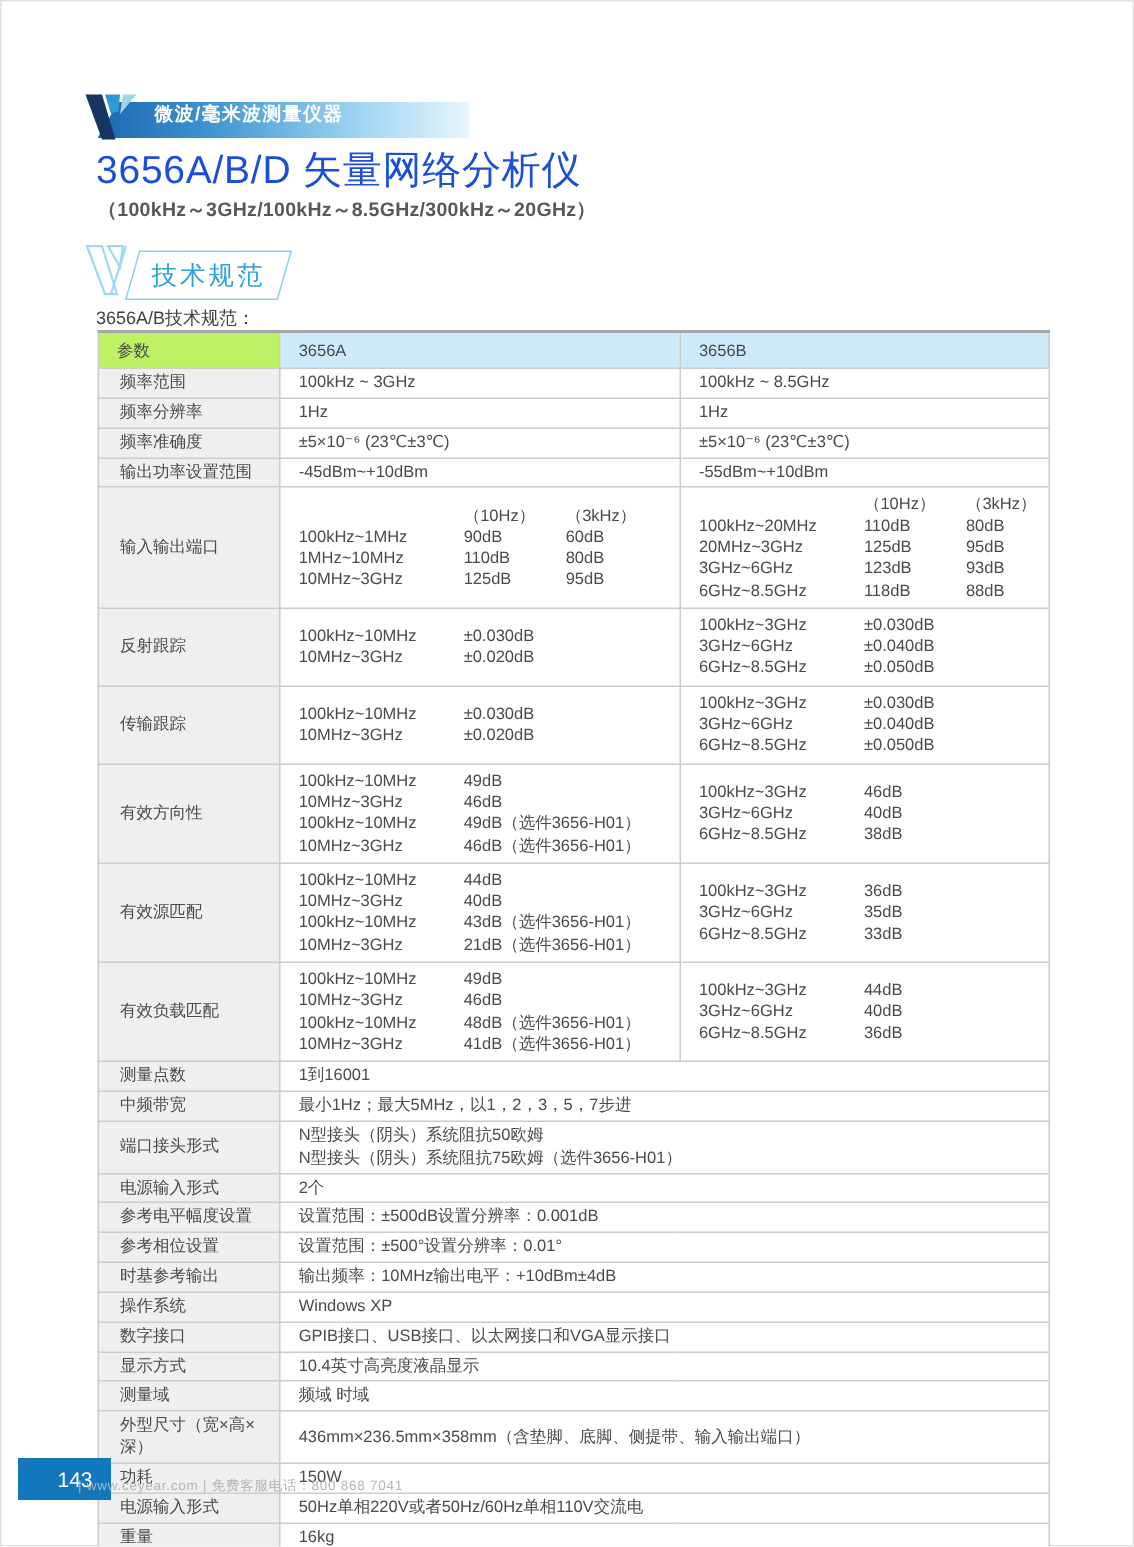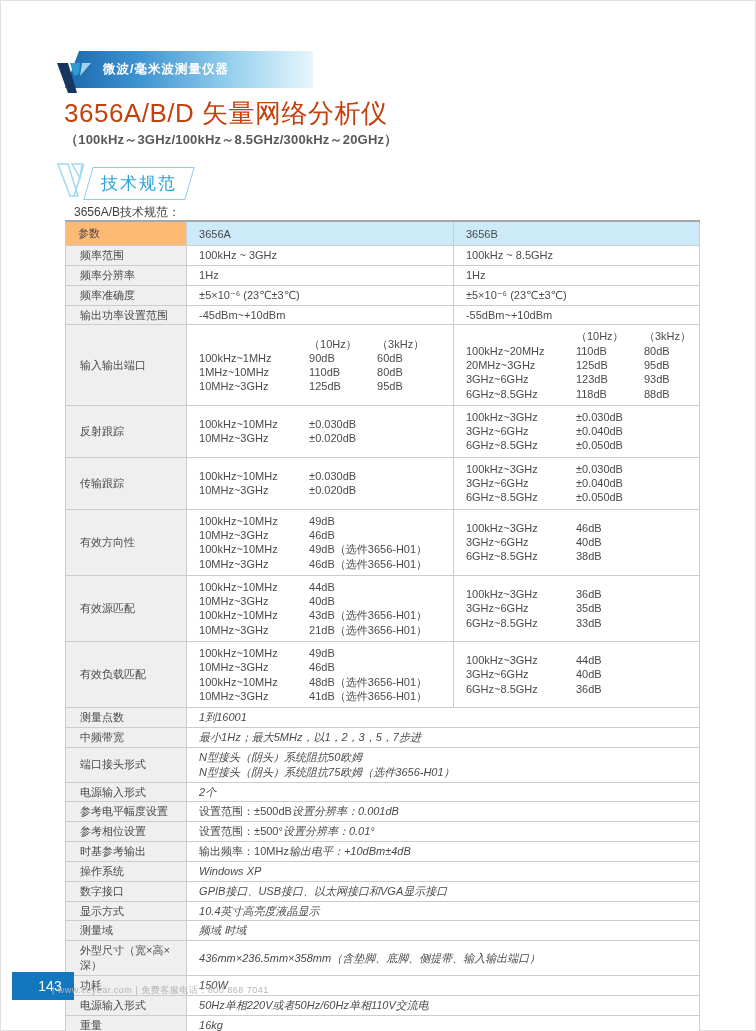--- a/index.html
+++ b/index.html
@@ -13,36 +13,36 @@
     overflow:hidden;
   }
   .page-frame {
     position:absolute; inset:0;
     border:1px solid #e0e0e0;
     pointer-events:none;
   }
 
   
   .cat-band {
-    position:absolute; left:65px; top:51px;
-    width:248px; height:37px;
+    position:absolute; left:65px; top:68px;
+    width:248px; height:24px;
     background:linear-gradient(90deg,#1b67ae 0%,#3d94d1 30%,#9ed4f0 70%,#e8f6fd 100%);
     clip-path:polygon(14px 0, 100% 0, 100% 100%, 0 100%);
-    display:flex; align-items:center;
+    display:flex; 
   }
   .cat-band .cat-text {
     color:#ffffff; font-size:12.5px; font-weight:bold;
     padding-left:38px; letter-spacing:1px; white-space:nowrap;
   }
   .logo-mark { position:absolute; left:56px; top:62px; }
   .logo-outline { position:absolute; left:56px; top:162px; }
 
   .doc-title {
     position:absolute; left:64px; top:96px;
-    font-size:26px; font-weight:500; color:#c2410c; letter-spacing:0.5px;
+    font-size:26px; font-weight:500; color:#1d4ed8; letter-spacing:0.5px;
     white-space:nowrap;
   }
   .doc-subtitle {
     position:absolute; left:65px; top:131px;
     font-size:13px; font-weight:600; color:#57585a; letter-spacing:0.2px;
     white-space:nowrap;
   }
 
   .section-box {
     position:absolute; left:88px; top:167px;
@@ -52,21 +52,21 @@
     background:#ffffff;
   }
   .section-box .section-text {
     display:inline-block; transform:skewX(16deg);
     color:#2aa2db; font-size:17px; font-weight:500; letter-spacing:2px;
     white-space:nowrap;
   }
 
   .table-caption {
     position:absolute; left:64px; top:204px;
-    font-size:12px; color:#3f3f3f; white-space:nowrap;margin-left:10px;
+    font-size:12px; color:#3f3f3f; white-space:nowrap;
   }
 
   
   .table-wrap { position:absolute; left:65px; top:220px; width:635px; }
   table.spec {
     width:635px;
     border-collapse:collapse;
     font-size:11px; color:#4a4a4a;
     border-top:2px solid #a4a8ab;
     border-bottom:1px solid #c9c9c9;
@@ -95,21 +95,21 @@
     background:#ffffff;
     padding:2px 8px 2px 12px;
     line-height:1.35;
   }
   td.col-a { width:270px; }
   .grid { display:grid; column-gap:10px; row-gap:0; width:max-content; line-height:1.3; padding:2px 0; }
   .g2 { grid-template-columns:minmax(100px,auto) auto; }
   .g3 { grid-template-columns:minmax(100px,auto) 58px auto; }
   .gcell { white-space:nowrap; }
   .seg { display:inline-block; white-space:nowrap; }
-  .seg:last-child { margin-right:0;font-style:italic; }
+  .seg:last-child { margin-right:0; }
   .line { line-height:1.35; }
 
   
   .page-num-box {
     position:absolute; left:12px; top:972px;
     width:62px; height:28px;
     background:#1377be;
     color:#ffffff; font-size:14px;
     display:flex; align-items:center; justify-content:center;
     padding-left:14px;
@@ -145,21 +145,21 @@
 <div class="section-box">
   <span class="section-text">技术规范</span>
 </div>
 
 <div class="table-caption">3656A/B技术规范：</div>
 
 <div class="table-wrap">
   <table class="spec">
     <thead>
       <tr class="head">
-        <th class="c-label" style="background:#fdba74">参数</th>
+        <th class="c-label" style="background:#bef264">参数</th>
         <th class="col-a">3656A</th>
         <th>3656B</th>
       </tr>
     </thead>
     <tbody>
         <tr>
           <td class="c-label">频率范围</td>
           <td class="c-val col-a">100kHz ~ 3GHz</td>
           <td class="c-val">100kHz ~ 8.5GHz</td>
         </tr>

